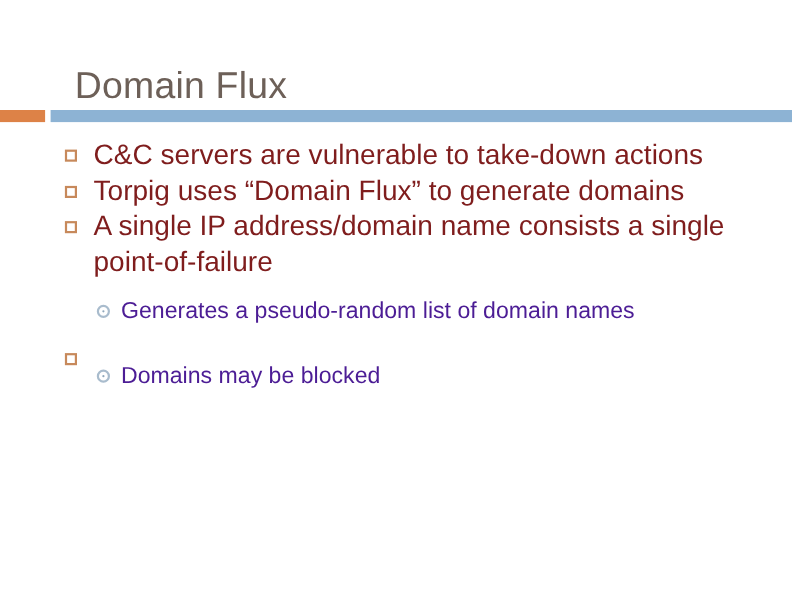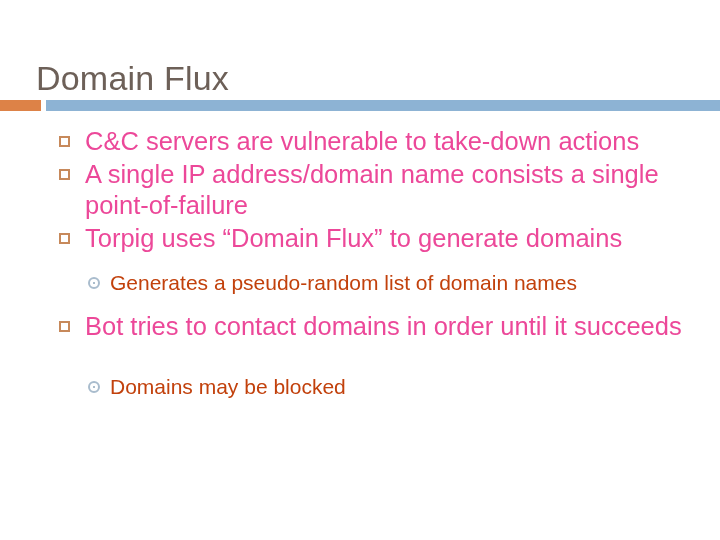--- a/index.html
+++ b/index.html
@@ -19,21 +19,21 @@
     position: relative;
     width: 720px;
     height: 540px;
     background: #ffffff;
     overflow: hidden;
   }
 
   
   .slide-title {
     position: absolute;
-    left: 36px;
+    left: 68px;
     top: 33px;
     font-size: 34px;
     line-height: 44px;
     color: #6d6058;
     font-weight: normal;
     letter-spacing: 0.2px;
     white-space: nowrap;
   }
 
   
@@ -61,41 +61,41 @@
     top: 126px;
     width: 720px;
   }
 
   .lvl1 {
     position: relative;
     padding-left: 85px;
     padding-right: 18px;
     font-size: 25.5px;
     line-height: 31.5px;
-    color: #ec4899;
+    color: #7f1d1d;
     margin-bottom: 1px;
   }
   .lvl1 .bullet-sq {
     position: absolute;
     left: 59px;
     top: 10px;
     width: 7px;
     height: 7px;
     border: 2px solid #c7895b;
     background: #ffffff;
     box-sizing: content-box;
   }
 
   .lvl2 {
     position: relative;
     padding-left: 110px;
     padding-right: 18px;
     font-size: 21px;
     line-height: 30px;
-    color: #c2410c;
+    color: #4c1d95;
   }
   .lvl2 .bullet-ring {
     position: absolute;
     left: 88px;
     top: 9px;
     width: 12px;
     height: 12px;
     border: 2px solid #a9bccd;
     border-radius: 50%;
     background: #ffffff;
@@ -127,39 +127,38 @@
 
   <div class="body-area">
 
     <div class="lvl1">
       <span class="bullet-sq"></span>
       <span>C&amp;C servers are vulnerable to take-down actions</span>
     </div>
 
     <div class="lvl1">
       <span class="bullet-sq"></span>
-      <span>A single IP address/domain name consists a single point-of-failure</span>
+      <span>Torpig uses “Domain Flux” to generate domains</span>
     </div>
 
     <div class="lvl1">
       <span class="bullet-sq"></span>
-      <span>Torpig uses “Domain Flux” to generate domains</span>
+      <span>A single IP address/domain name consists a single point-of-failure</span>
     </div>
 
     <div class="sub-group">
       <div class="lvl2">
         <span class="bullet-ring"></span>
         <span>Generates a pseudo-random list of domain names</span>
       </div>
 
     </div>
 
     <div class="lvl1">
       <span class="bullet-sq"></span>
-      <span>Bot tries to contact domains in order until it succeeds</span>
     </div>
 
     <div class="sub-group-tail">
       <div class="lvl2">
         <span class="bullet-ring"></span>
         <span>Domains may be blocked</span>
       </div>
     </div>
 
   </div>

